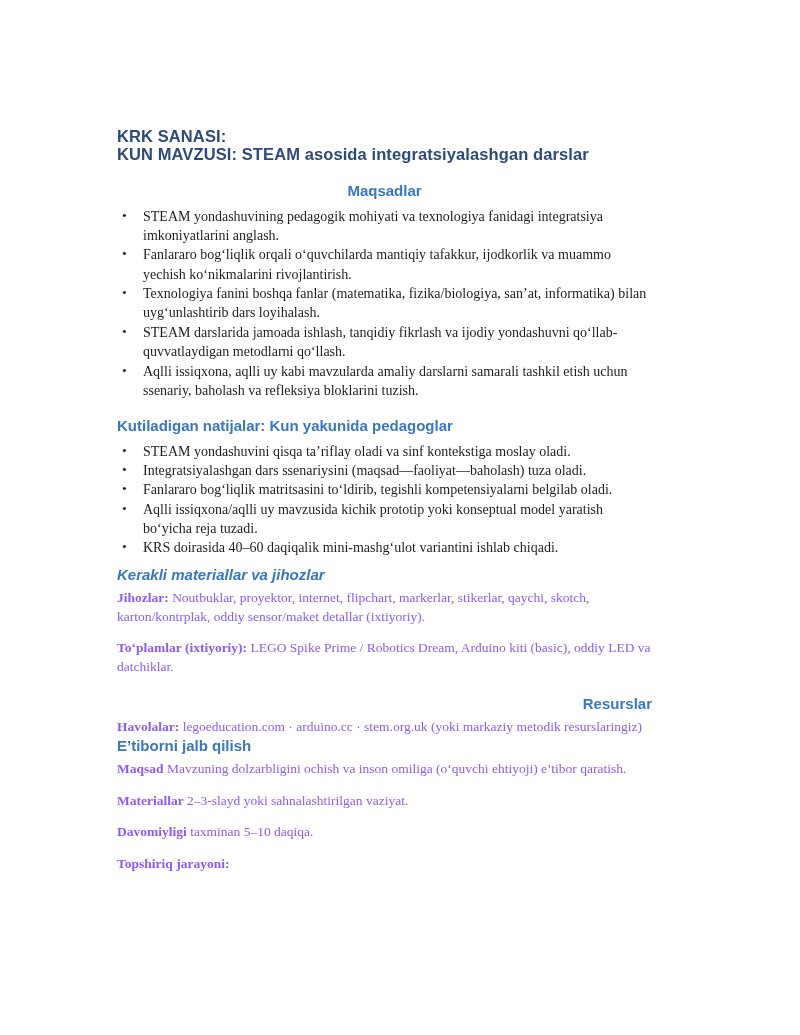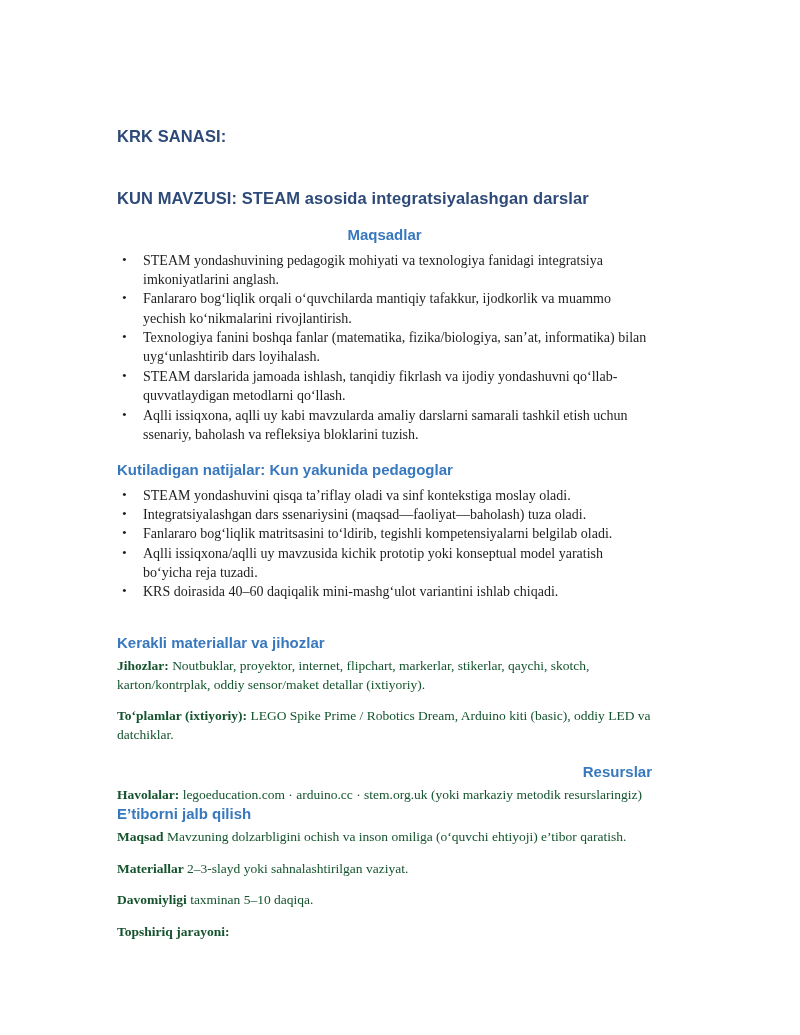--- a/index.html
+++ b/index.html
@@ -19,33 +19,32 @@
   .h1 {
     font-family: "Liberation Sans", sans-serif;
     font-size: 16.5px;
     font-weight: bold;
     color: var(--heading-dark, #2E4A78);
     margin: 0;
     line-height: 1.1;
     letter-spacing: 0.1px;
   }
   .h1b {
-    margin-top: 44px;
   }
   .h3 {
     font-family: "Liberation Sans", sans-serif;
     font-size: 15px;
     font-weight: bold;
     color: var(--heading-blue, #3878BE);
     margin: 0;
     line-height: 1.15;
   }
   .mt-maqsadlar   { margin-top: 19px; text-align: center; }
   .mt-natijalar   { margin-top: 17px; }
-  .mt-materiallar { margin-top: 32px; }
+  .mt-materiallar { margin-top: 8px; font-style: italic; }
   .mt-resurslar   { margin-top: 18px; text-align: right; }
   .mt-etibor      { }
   .bullets {
     list-style: none;
     margin: 7px 0 0 0;
     padding: 0;
     font-family: "Liberation Serif", serif;
     font-size: 14px;
     color: #1e1e1e;
     line-height: 1.385;
@@ -57,21 +56,21 @@
   .bullets li::before {
     content: "\2022";
     position: absolute;
     left: 5px;
     top: 0;
     font-size: 13.5px;
   }
   .body-p {
     font-family: "Liberation Serif", serif;
     font-size: 13.5px;
-    color: #14532d;
+    color: #8b5cf6;
     line-height: 1.385;
     margin: 13px 0 0 0;
   }
   .body-p.first {
     margin-top: 6px;
   }
   .body-p strong {
     font-weight: bold;
   }
 </style>

